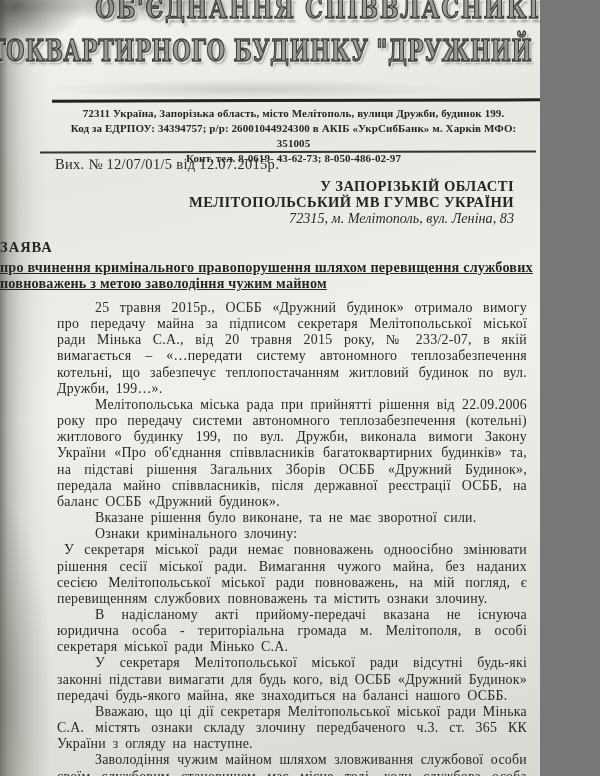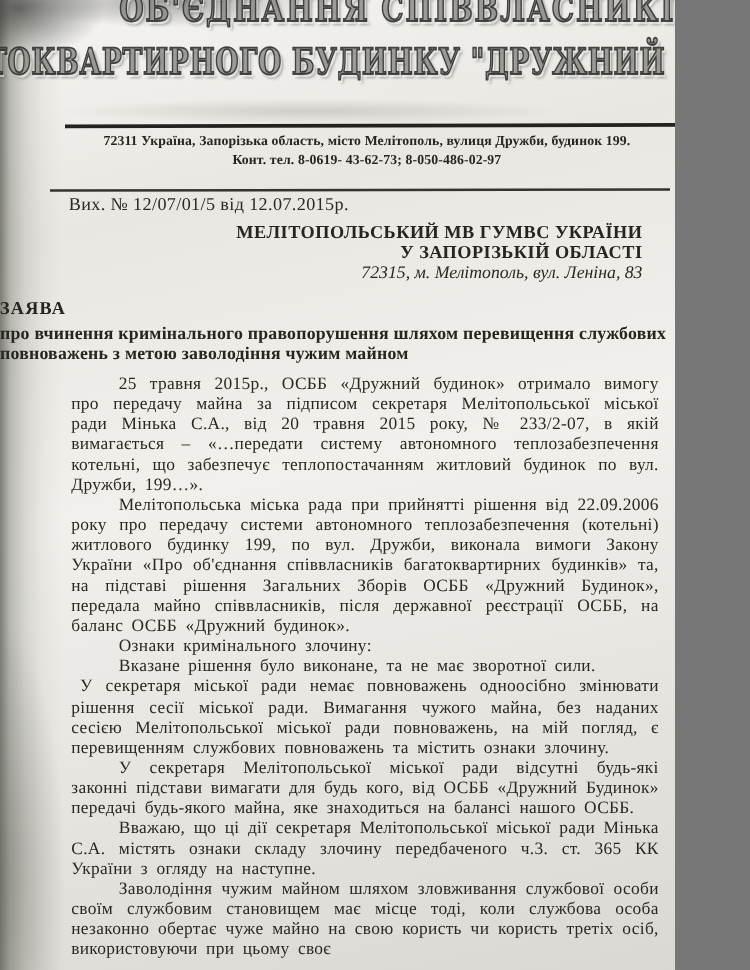--- a/index.html
+++ b/index.html
@@ -117,20 +117,21 @@
   .title-heading {
     font-size: 14.5px;
     letter-spacing: 1px;
   }
   .title-sub {
     width: 545px;
     margin: 3px auto 0;
     font-size: 14.2px;
     line-height: 16px;
     letter-spacing: .2px;
+    text-decoration: underline;
   }
 
   
   .doc-body {
     position: absolute;
     top: 300px; left: 57px; right: 13px;
     font-size: 13.9px;
     line-height: 16.15px;
     text-align: justify;
     letter-spacing: .25px;
@@ -150,42 +151,44 @@
 
 <div class="page">
 
   <div class="org-line org-line1">ОБ'ЄДНАННЯ  СПІВВЛАСНИКІВ</div>
   <div class="org-line org-line2">БАГАТОКВАРТИРНОГО  БУДИНКУ  "ДРУЖНИЙ БУДИНОК"</div>
 
   <div class="rule-thick"></div>
 
   <div class="lh-address">
     <div>72311    Україна, Запорізька область, місто Мелітополь, вулиця  Дружби, будинок 199.</div>
+    <div>Код за ЕДРПОУ: 34394757;    р/р: 26001044924300 в АКІБ «УкрСибБанк» м. Харків   МФО: 351005</div>
     <div>Конт. тел. 8-0619- 43-62-73;  8-050-486-02-97</div>
   </div>
 
   <div class="rule-thin"></div>
 
   <div class="ref-line">Вих. №  12/07/01/5  від   12.07.2015р.</div>
 
   <div class="recipient">
+    <div class="bold-line">У  ЗАПОРІЗЬКІЙ ОБЛАСТІ</div>
     <div class="bold-line">МЕЛІТОПОЛЬСЬКИЙ  МВ ГУМВС УКРАЇНИ</div>
-    <div class="bold-line">У  ЗАПОРІЗЬКІЙ ОБЛАСТІ</div>
     <div class="plain-line">72315, м. Мелітополь, вул. Леніна, 83</div>
   </div>
 
   <div class="title-block">
     <div class="title-heading">ЗАЯВА</div>
     <div class="title-sub">про вчинення кримінального правопорушення  шляхом перевищення службових повноважень з метою заволодіння чужим майном</div>
   </div>
 
   <div class="doc-body">
     <p>25 травня  2015р., ОСББ «Дружний будинок» отримало вимогу  про передачу майна за підписом секретаря Мелітопольської міської ради Мінька С.А., від 20 травня 2015 року, № 233/2-07, в якій вимагається – «…передати систему автономного теплозабезпечення котельні, що забезпечує теплопостачанням  житловий будинок по вул. Дружби, 199…».</p>
     <p>Мелітопольська міська рада  при прийнятті рішення від 22.09.2006 року про передачу системи автономного теплозабезпечення (котельні) житлового будинку 199, по вул. Дружби, виконала вимоги Закону України «Про об'єднання  співвласників багатоквартирних  будинків» та, на підставі рішення Загальних Зборів ОСББ «Дружний Будинок», передала майно співвласників, після державної реєстрації ОСББ, на баланс ОСББ «Дружний будинок».</p>
+    <p>Вказане рішення було виконане, та не має зворотної сили.</p>
     <p>Ознаки кримінального злочину:</p>
-    <p>Вказане рішення було виконане, та не має зворотної сили.</p>
     <p class="small-indent">У секретаря міської  ради немає повноважень одноосібно змінювати рішення сесії міської ради. Вимагання  чужого майна, без наданих сесією Мелітопольської міської ради повноважень, на мій погляд, є перевищенням службових повноважень та містить ознаки  злочину.</p>
+    <p>В надісланому акті прийому-передачі вказана не існуюча юридична особа  - територіальна громада м. Мелітополя, в особі секретаря міської ради Мінько С.А.</p>
     <p>У секретаря Мелітопольської міської ради   відсутні будь-які законні підстави вимагати для будь кого,  від ОСББ «Дружний Будинок» передачі будь-якого майна, яке знаходиться на балансі нашого ОСББ.</p>
     <p>Вважаю, що ці дії  секретаря Мелітопольської міської ради Мінька С.А. містять ознаки складу злочину передбаченого ч.3. ст. 365 КК України з огляду на наступне.</p>
     <p>Заволодіння чужим майном шляхом зловживання службової особи своїм службовим  становищем має місце тоді, коли службова особа незаконно обертає чуже майно на свою користь чи користь третіх осіб, використовуючи при цьому своє</p>
   </div>
 
 </div>
 
 </body></html>

